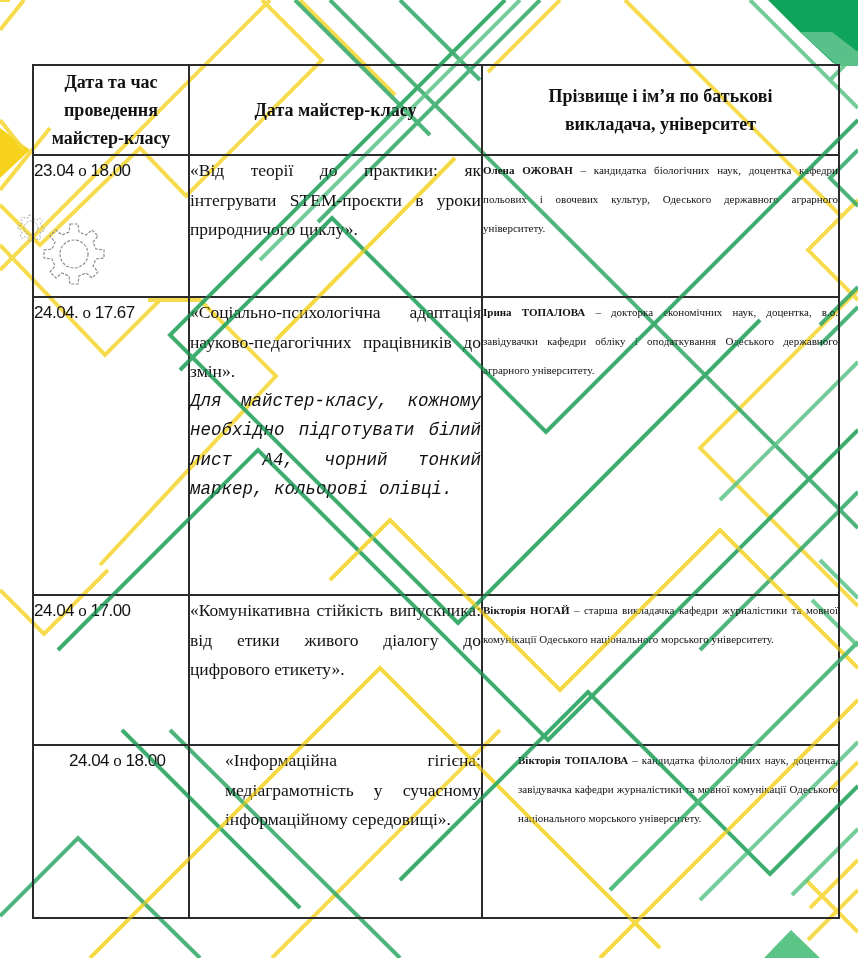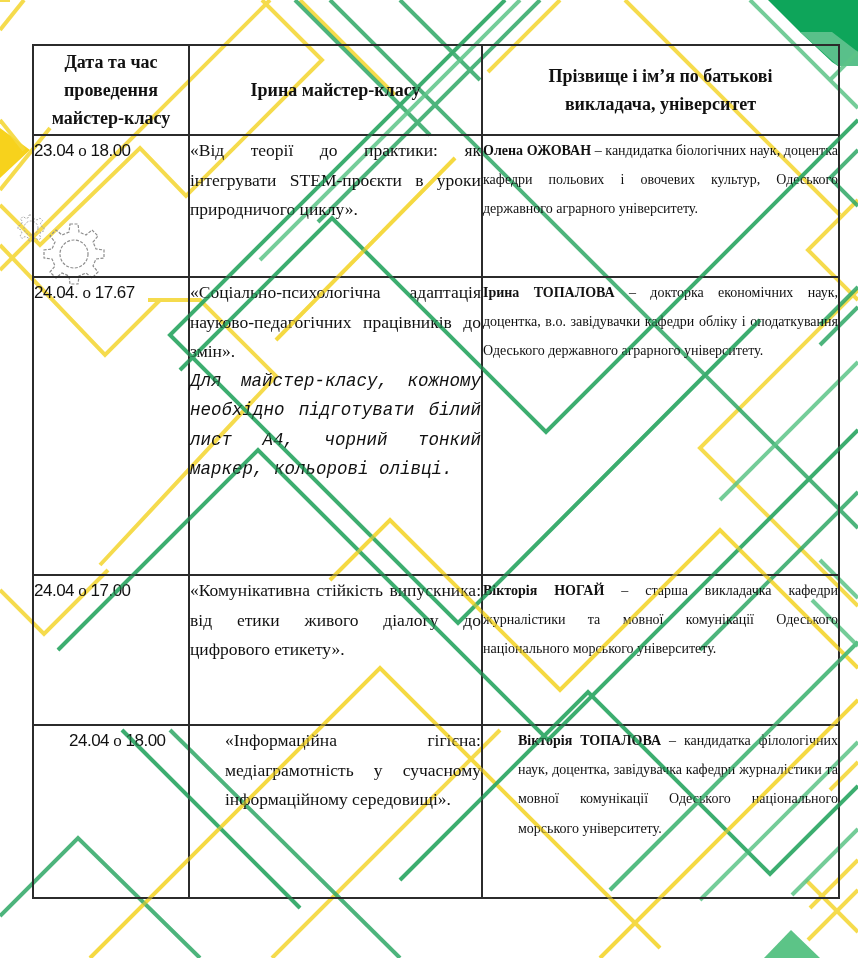--- a/index.html
+++ b/index.html
@@ -5,21 +5,21 @@
   html, body { margin: 0; padding: 0; }
   body {
     width: 858px; height: 958px; position: relative; overflow: hidden;
     background: #ffffff;
     font-family: "Liberation Serif", serif;
     color: #111;
   }
   #bg { position: absolute; left: 0; top: 0; width: 858px; height: 958px; z-index: 0; }
   #fg { position: absolute; left: 0; top: 0; width: 858px; height: 958px; z-index: 2; pointer-events: none; }
   table.schedule {
-    position: absolute; left: 32px; top: 44px; z-index: 1;
+    position: absolute; left: 32px; top: 64px; z-index: 1;
     border-collapse: collapse;
     width: 806px;
     table-layout: fixed;
     background: transparent;
   }
   table.schedule th, table.schedule td {
     border: 2px solid #2b2b2b;
     vertical-align: top;
     padding: 0;
   }
@@ -43,21 +43,21 @@
   td.date .o { font-family: "Liberation Serif", serif; font-size: 17px; }
   td.topic {
     font-size: 17.5px;
     line-height: 29.5px;
     text-align: justify;
     padding: 5px 8px 0 9px;
     margin-top: 9px;
   }
   td.topic .note { font-style: italic; display: block; font-family: Liberation Mono, monospace; }
   td.lecturer {
-    font-size: 14px;
+    font-size: 11px;
     line-height: 29.2px;
     text-align: justify;
     padding: 1px 8px 0 8px;
   }
   td.lecturer b { font-weight: bold; }
   tr.r1 td { height: 140px; }
   tr.r2 td { height: 296px; }
   tr.r3 td { height: 148px; }
   tr.r4 td { height: 171px; padding-left: 35px; }
 </style>
@@ -146,21 +146,21 @@
     <col style="width:156px">
     <col style="width:293px">
     <col style="width:357px">
   </colgroup>
   <thead>
     <tr>
       <th>
           <div class="hwrap">Дата та час проведення майстер-класу</div>
         </th>
       <th>
-          <div class="hwrap">Ірина майстер-класу</div>
+          <div class="hwrap">Дата майстер-класу</div>
         </th>
       <th>
           <div class="hwrap" style="padding:0 20px">Прізвище і ім’я  по батькові викладача, університет</div>
         </th>
     </tr>
   </thead>
   <tbody>
     <tr class="r1">
       <td class="date"><span>23.04</span> <span class="o">о</span> <span>18.00</span></td>
       <td class="topic"><span>«Від теорії до практики: як інтегрувати STEM-проєкти в уроки природничого циклу».</span></td>

